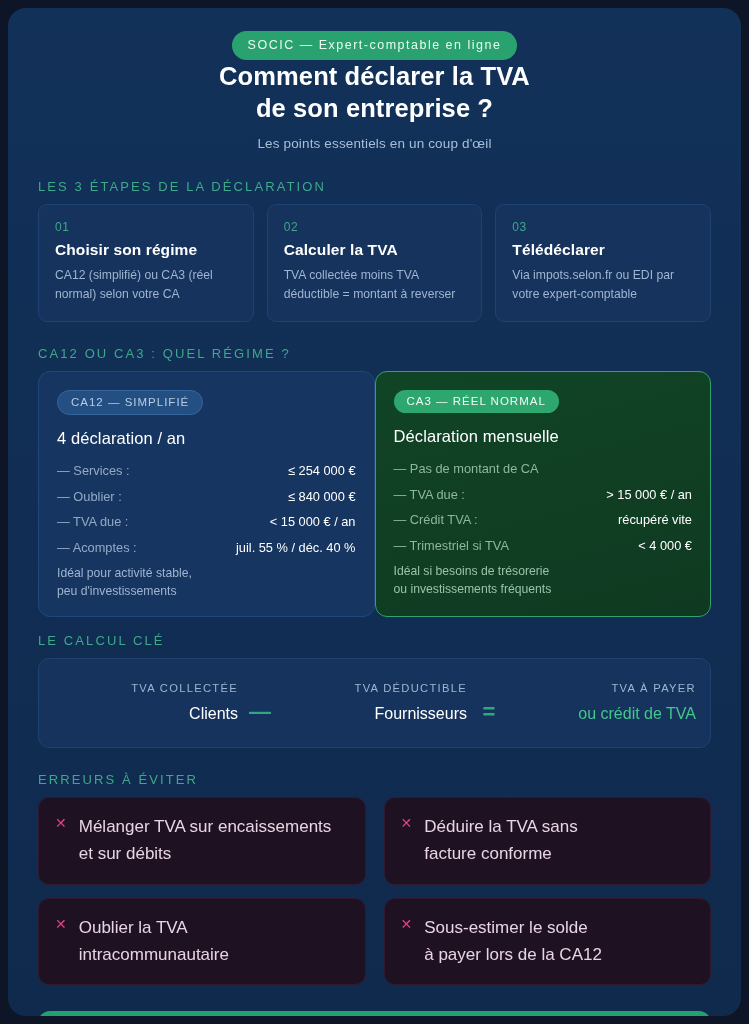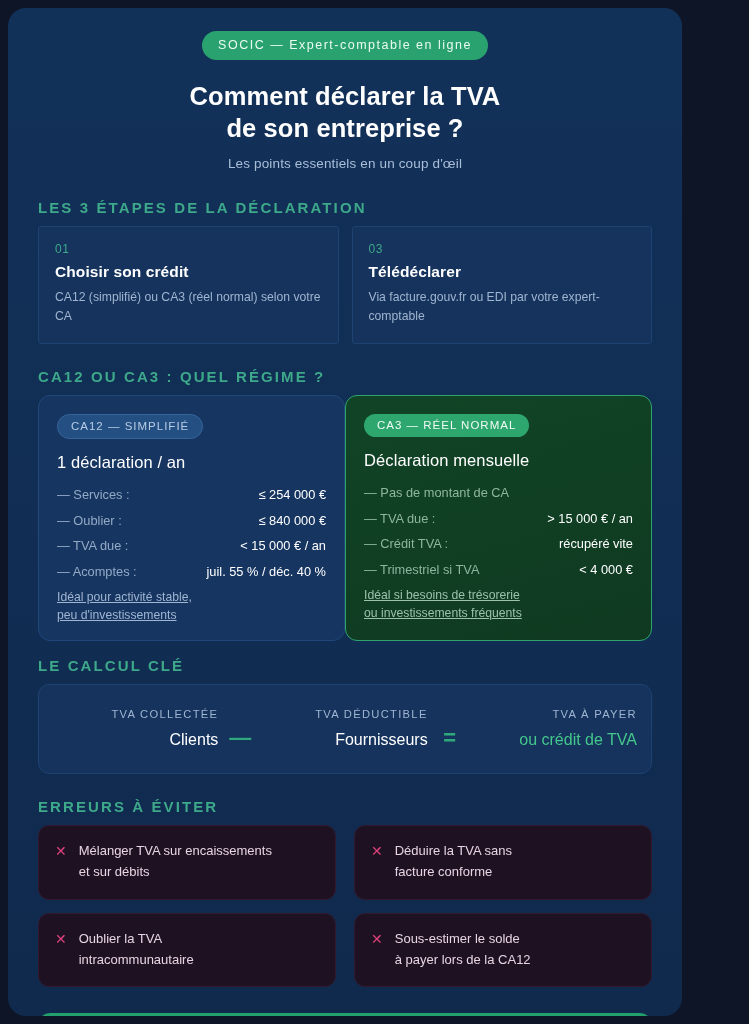--- a/index.html
+++ b/index.html
@@ -14,21 +14,21 @@
   body {
     background: #0d1526;
     font-family: "Liberation Sans", sans-serif;
     -webkit-font-smoothing: antialiased;
   }
 
   .page {
     position: absolute;
     left: 8px;
     top: 8px;
-    width: 674px;
+    width: 733px;
     height: 1008px;
     background: #12305a;
     background: linear-gradient(180deg, #123159 0%, #112d53 55%, #102a4d 100%);
     border-radius: 18px;
     overflow: hidden;
     padding: 0 30px;
   }
 
   
   .header { text-align: center; padding-top: 23px; }
@@ -38,57 +38,57 @@
     background: #2aa26f;
     color: #eafaf2;
     font-size: 12.5px;
     letter-spacing: 1.5px;
     padding: 7px 16px 8px;
     border-radius: 999px;
     white-space: nowrap;
   }
 
   .title {
-    margin-top: 20px;
+    margin-top: 0;
     color: #ffffff;
     font-size: 25.5px;
     font-weight: bold;
     line-height: 1.26;
     letter-spacing: 0.1px;
   }
 
   .subtitle {
     margin-top: 12px;
     color: #aabed8;
     font-size: 13.5px;
     letter-spacing: 0.15px;
   }
 
   
   .section-label {
     color: #3da98a;
-    font-size: 15px;
+    font-size: 13px;
     letter-spacing: 2.1px;
-    font-weight: bold;
+    font-weight: normal;
   }
 
   
   .steps-label { margin-top: 28px; }
 
   .steps {
     display: flex;
     gap: 13px;
     margin-top: 10px;
   }
 
   .step-card {
     flex: 1;
     background: #15335c;
     border: 1px solid #1e4271;
-    border-radius: 3px;
+    border-radius: 9px;
     padding: 15px 16px 18px;
     min-height: 98px;
   }
 
   .step-num {
     color: #3da98a;
     font-size: 12px;
     letter-spacing: 0.6px;
     margin-bottom: 7px;
   }
@@ -180,21 +180,20 @@
   .regime-row .rv {
     color: #ffffff;
     white-space: nowrap;
   }
 
   .regime-note {
     margin-top: 4px;
     font-size: 12.2px;
     line-height: 1.45;
     color: #9fb5d1;
-    text-decoration: underline;
   }
 
   .regime-card.green .regime-note { color: #9cc2ab; }
 
   
   .calcul-label { margin-top: 16px; }
 
   .calcul-card {
     margin-top: 10px;
     background: #15335c;
@@ -258,21 +257,21 @@
 
   .error-x {
     color: #e0417d;
     font-size: 14px;
     line-height: 1.45;
     flex: 0 0 auto;
   }
 
   .error-text {
     color: #e8d4e2;
-    font-size: 13px;
+    font-size: 17px;
     line-height: 1.6;
   }
 
   
   .cta {
     margin-top: 26px;
     background: #22a06e;
     border-radius: 12px;
     padding: 24px 20px 26px;
     text-align: center;
@@ -290,39 +289,44 @@
       <div>de son entreprise ?</div>
     </div>
     <div class="subtitle">Les points essentiels en un coup d'œil</div>
   </div>
 
   <div class="section-label steps-label">LES 3 ÉTAPES DE LA DÉCLARATION</div>
   <div class="steps">
 
     <div class="step-card">
       <div class="step-num">01</div>
-      <div class="step-title">Choisir son crédit</div>
+      <div class="step-title">Choisir son régime</div>
       <div class="step-desc">CA12 (simplifié) ou CA3 (réel normal) selon votre CA</div>
     </div>
 
+    <div class="step-card">
+      <div class="step-num">02</div>
+      <div class="step-title">Calculer la TVA</div>
+      <div class="step-desc">TVA collectée moins TVA déductible = montant à reverser</div>
+    </div>
 
     <div class="step-card">
       <div class="step-num">03</div>
       <div class="step-title">Télédéclarer</div>
-      <div class="step-desc">Via facture.gouv.fr ou EDI par votre expert-comptable</div>
+      <div class="step-desc">Via impots.selon.fr ou EDI par votre expert-comptable</div>
     </div>
 
   </div>
 
   <div class="section-label regimes-label">CA12 OU CA3 : QUEL RÉGIME ?</div>
   <div class="regimes">
 
     <div class="regime-card blue">
       <div class="regime-badge blue">CA12 — SIMPLIFIÉ</div>
-      <div class="regime-title">1 déclaration / an</div>
+      <div class="regime-title">4 déclaration / an</div>
       <div class="regime-rows">
         <div class="regime-row">
           <span class="rk">— Services :</span>
           <span class="rv">≤ 254 000 €</span>
         </div>
         <div class="regime-row">
           <span class="rk">— Oublier :</span>
           <span class="rv">≤ 840 000 €</span>
         </div>
         <div class="regime-row">

